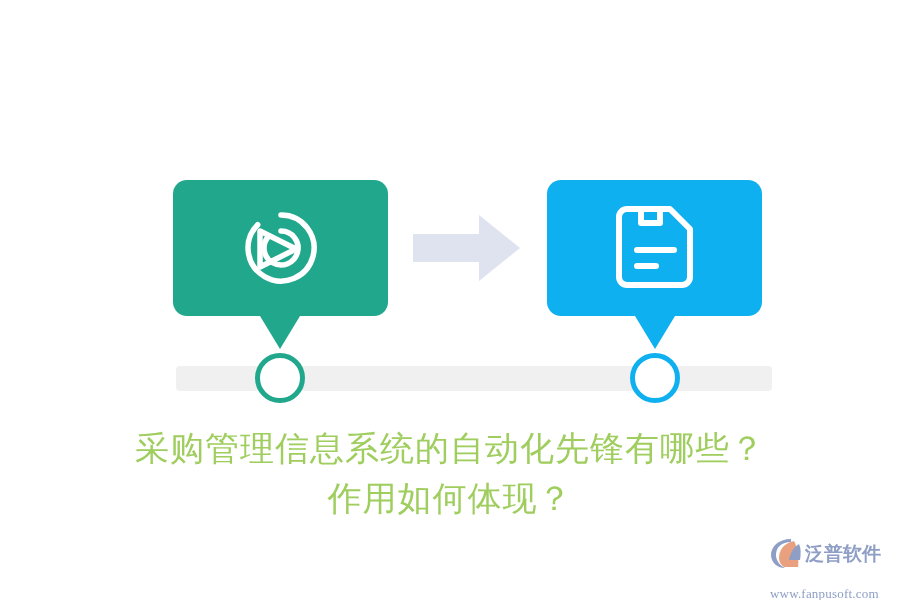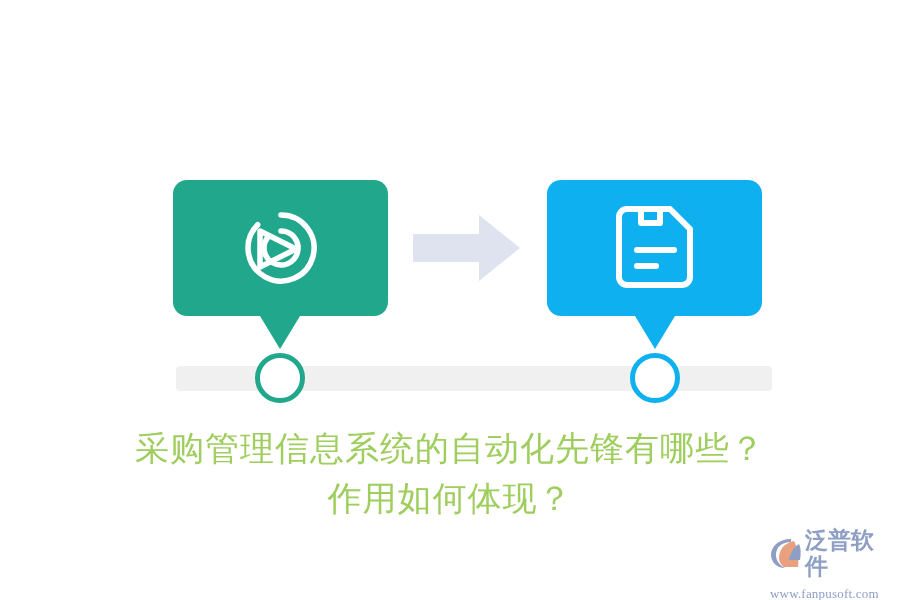--- a/index.html
+++ b/index.html
@@ -112,21 +112,21 @@
     align-items: center;
     height: 34px;
   }
   .logo-mark {
     width: 33px;
     height: 31px;
     flex: 0 0 auto;
   }
   .logo-name {
     color: #8e9ec4;
-    font-size: 23px;
+    font-size: 19px;
     font-weight: bold;
     letter-spacing: 0px;
     margin-left: 2px;
     font-family: "DejaVu Sans", "Liberation Sans", sans-serif;
     line-height: 26px;
   }
   .logo-url {
     color: #8e9ec4;
     font-size: 13px;
     font-family: "Liberation Serif", "DejaVu Serif", serif;

